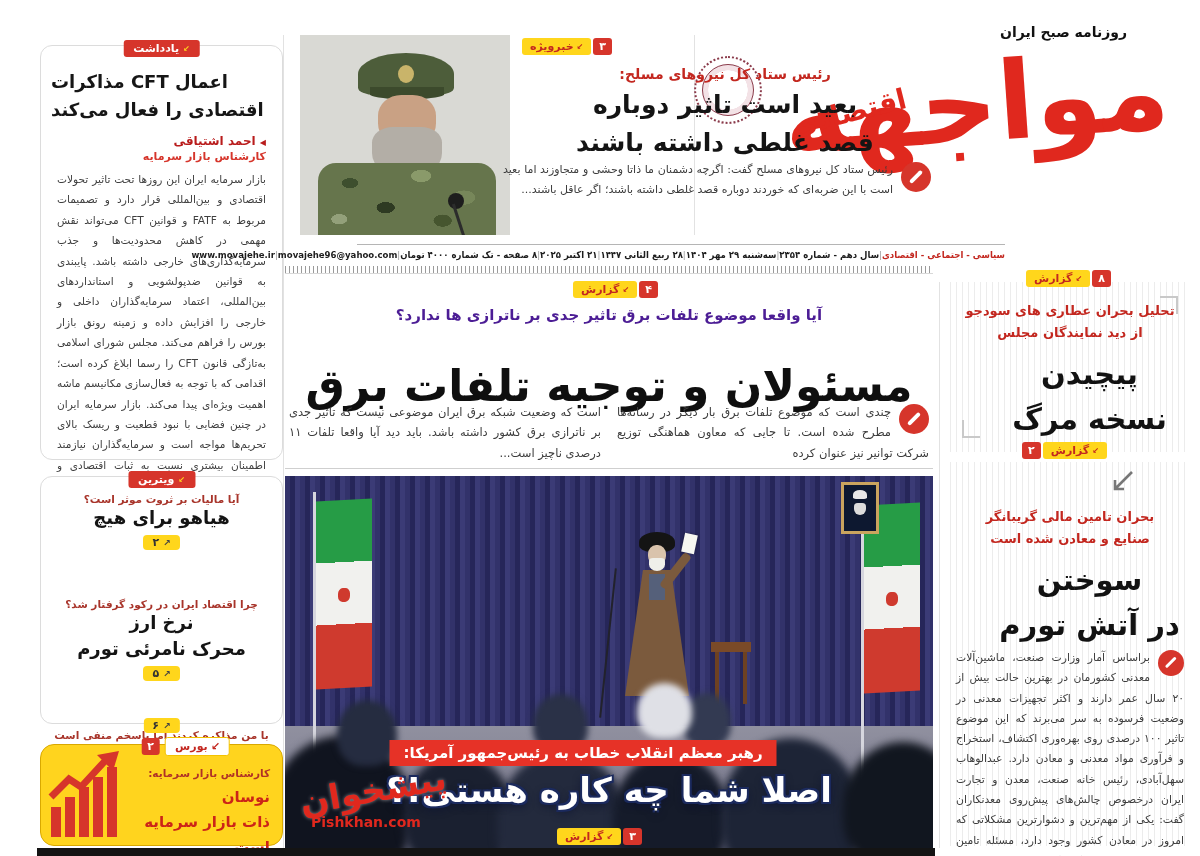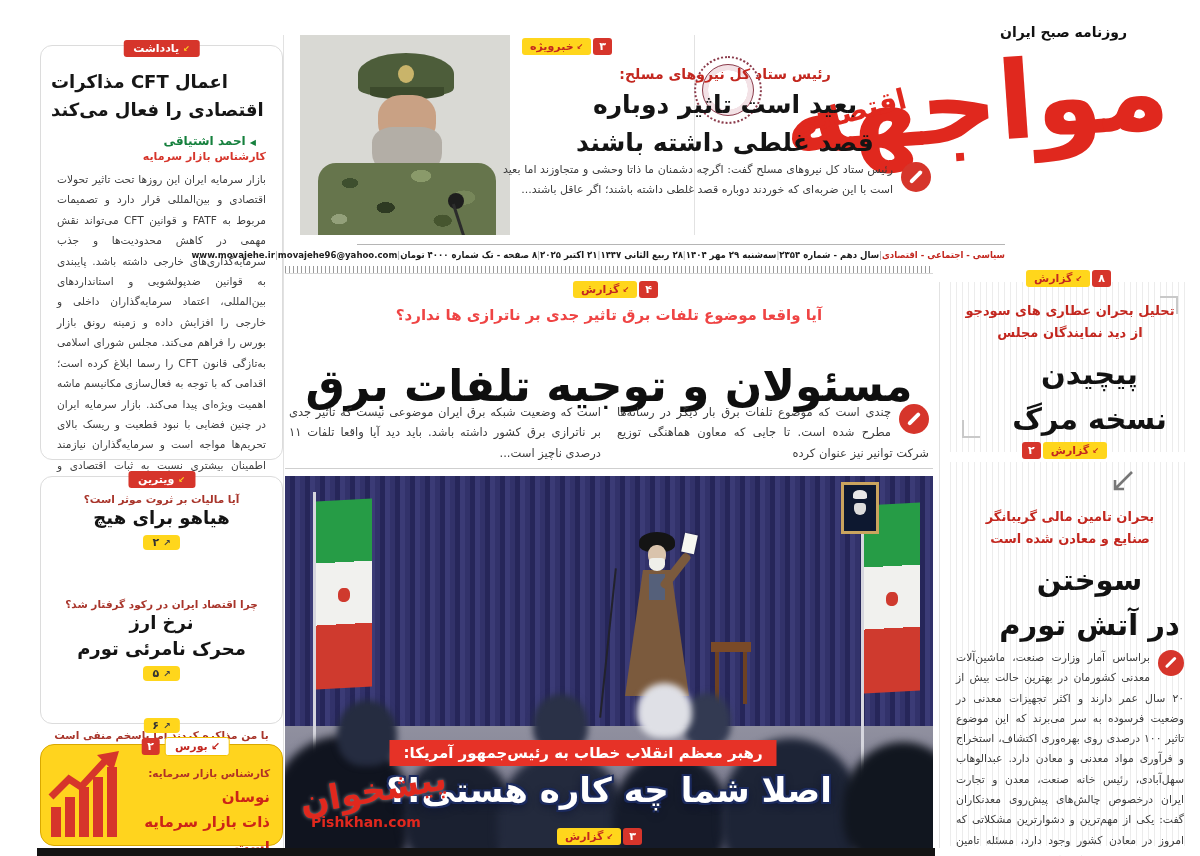--- a/index.html
+++ b/index.html
@@ -23,21 +23,21 @@
              border-radius:3px; display:inline-flex; gap:4px; align-items:center; }
   .tag-red .mark { color:#ffd61c; font-size:8px; }
   .tag-white { background:#fff; color:#c3271f; font-weight:bold; font-size:11px; padding:2px 9px;
                border-radius:3px; display:inline-flex; gap:3px; align-items:center; border:1px solid #f3c200; }
 
   
   .card { position:absolute; background:#fff; border:1px solid #dcdcdc; border-radius:12px; }
   .card-tag { position:absolute; top:-10px; left:50%; transform:translateX(-50%); white-space:nowrap; }
 
   .note-title { font-size:18px; font-weight:bold; color:#161616; text-align:left; line-height:1.55; margin-top:14px; }
-  .author { color:#15803d; font-weight:bold; font-size:12px; text-align:right; margin:10px 16px 0; }
+  .author { color:#b91c1c; font-weight:bold; font-size:12px; text-align:right; margin:10px 6px 0; }
   .author-role { color:#d6352b; font-weight:bold; font-size:11px; text-align:right; margin:2px 6px 0; }
   .small-body { font-size:10.6px; color:#3f3f3f; text-align:justify; line-height:1.93; margin:6px 6px 0; }
   .note-footer { display:inline-block; background:#ffe23b; border-radius:3px; padding:2px 8px;
                  font-size:10px; font-weight:bold; color:#222; margin:8px 6px 0; }
   .note-footer .bullet { color:#d6352b; font-size:8px; }
 
   .v-kicker { color:#a8342a; font-weight:bold; font-size:10.5px; text-align:center;margin-top:48px; }
   .v-title { color:#141414; font-weight:bold; font-size:18px; text-align:center; line-height:1.45; }
   .badge { display:flex; align-items:center; gap:4px; background:#ffd61c; border-radius:4px;
            padding:1px 9px; font-size:11px; font-weight:bold; color:#333; width:max-content; margin:4px auto; }
@@ -58,21 +58,21 @@
               float:right; margin:2px 0 2px 8px; flex:none; }
   .pen-icon.sm { width:26px; height:26px; }
   .pen-icon::after { content:""; position:absolute; left:22%; top:44%; width:52%; height:13%;
                      background:#fff; border-radius:2px; transform:rotate(-45deg); }
 
   
   .ts-kicker { position:absolute; color:#c3271f; font-weight:bold; font-size:14px; text-align:center; }
   .ts-title { position:absolute; color:#141414; font-weight:bold; font-size:25px; line-height:1.5; text-align:center; }
   .body-text { font-size:11px; color:#3c3c3c; text-align:justify; line-height:1.78; }
 
-  .main-kicker { position:absolute; width:648px; text-align:center; color:#ef4444; font-weight:bold; font-size:15px; }
+  .main-kicker { position:absolute; width:648px; text-align:center; color:#4c1d95; font-weight:bold; font-size:15px; }
   .main-title { position:absolute; width:648px; text-align:center; color:#0f0f0f; font-weight:bold;
                 font-size:44px; white-space:nowrap; letter-spacing:-1px;margin-top:32px; }
 
   
   .infobar { position:absolute; left:0; top:244px; width:720px; transform:scaleX(0.9); transform-origin:right top;
              border-top:1px solid #b5b5b5; padding-top:4px; display:flex; align-items:center;
              justify-content:space-between; font-size:9.5px; font-weight:bold; color:#1c1c1c; white-space:nowrap; }
   .infobar .sep { color:#999; font-weight:normal; }
   .infobar .red { color:#c3271f; }
   .infobar .latin { direction:ltr; unicode-bidi:embed; }

